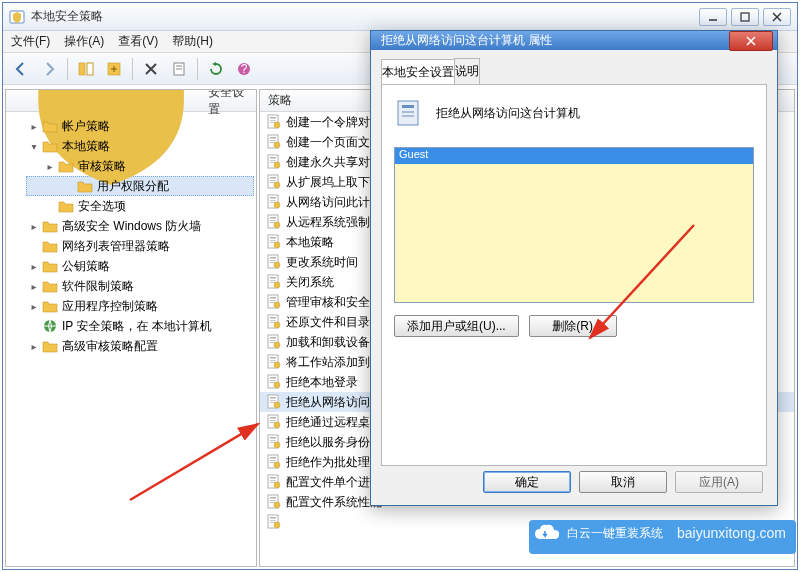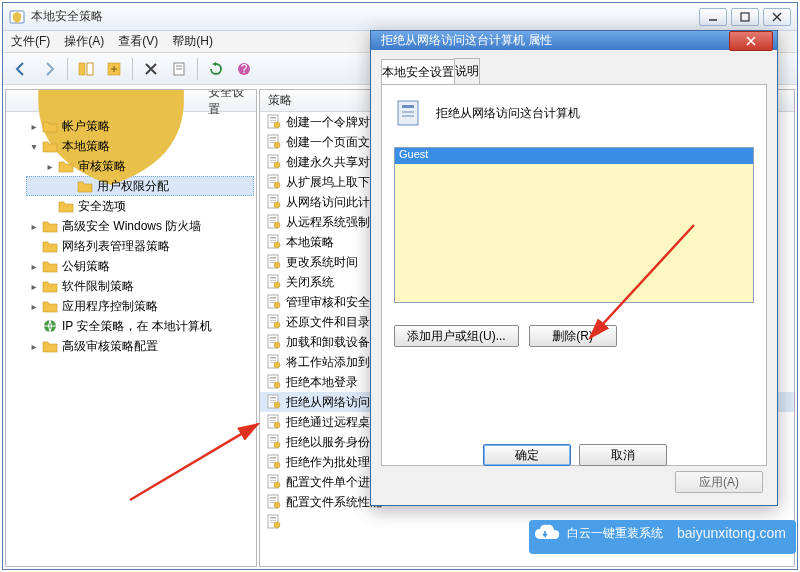--- a/index.html
+++ b/index.html
@@ -49,26 +49,26 @@
 
 .tabstrip { display: flex; padding: 8px 10px 0 10px; }
 .tab { padding: 4px 0; border: 1px solid #b8b8b8; background: #f0f0f0; margin-right: -1px; border-bottom: none; cursor: pointer; }
 .tab.active { background: #fff; position: relative; top: 1px; }
 .tab-page { margin: 0 10px 10px 10px; border: 1px solid #b8b8b8; background: #fff; height: 382px; padding: 12px; position: relative; }
 
 .policy-row { display: flex; align-items: center; gap: 10px; margin-bottom: 18px; }
 .policy-row .picon { width: 32px; height: 32px; }
 .listbox { width: 100%; height: 156px; border: 1px solid #8a9fb8; background: #fef9c3; overflow: auto; }
 .listbox-item { height: 16px; padding: 0 4px; color: #fff; background: #3a8ee6; font-size: 11px; }
-.btn-row { display: flex; gap: 10px; margin-top: 22px; }
+.btn-row { display: flex; gap: 10px; margin-top: 12px; }
 .btn { min-width: 88px; height: 22px; padding: 0 12px; border: 1px solid #8a8a8a; background: linear-gradient(#fdfdfd,#e2e2e2); border-radius: 2px; cursor: pointer; display: flex; align-items: center; justify-content: center; }
 
 .dlg-buttons { position: absolute; right: 14px; bottom: 12px; display: flex; gap: 8px; }
 .dlg-buttons .btn.def { border-color: #3d7bc9; box-shadow: 0 0 0 1px #7fb2e8 inset; }
-.dlg-buttons .btn.disabled { opacity: 0.6; cursor: default; margin-top: 27px; }
+.dlg-buttons .btn.disabled { opacity: 0.6; cursor: default; }
 
 
 .arrow-svg { position: absolute; left: 0; top: 0; width: 800px; height: 572px; pointer-events: none; }
 
 
 .watermark { position: absolute; right: 4px; bottom: 18px; height: 34px; display: flex; align-items: center; background: rgba(60,150,230,0.92); color: #fff; padding: 0 10px 8px 4px; border-radius: 4px; font-size: 15px; }
 .watermark .wcloud { width: 28px; height: 20px; margin-right: 6px; }
 .watermark .sub { font-size: 14px; opacity: 0.9; margin-left: 10px; }
 
 

